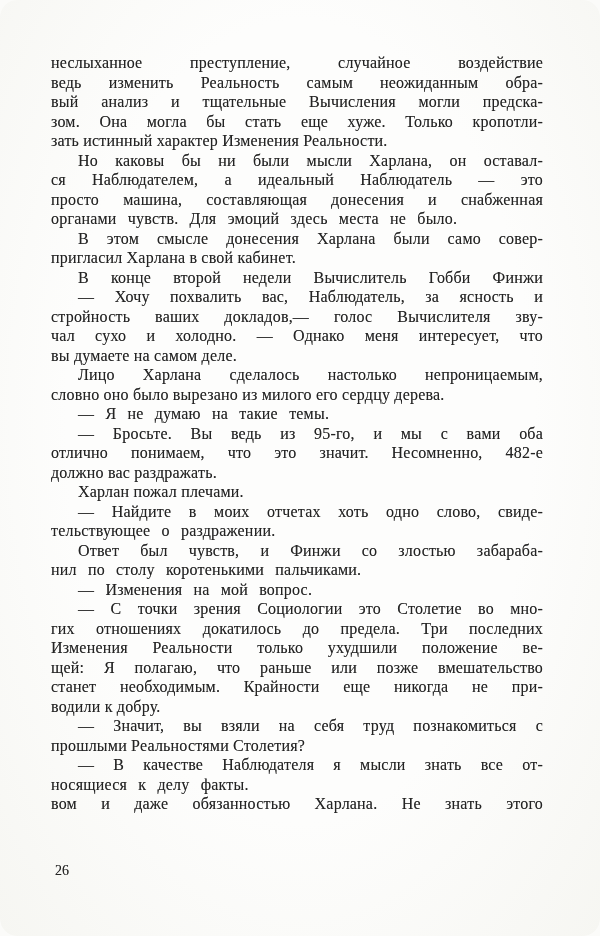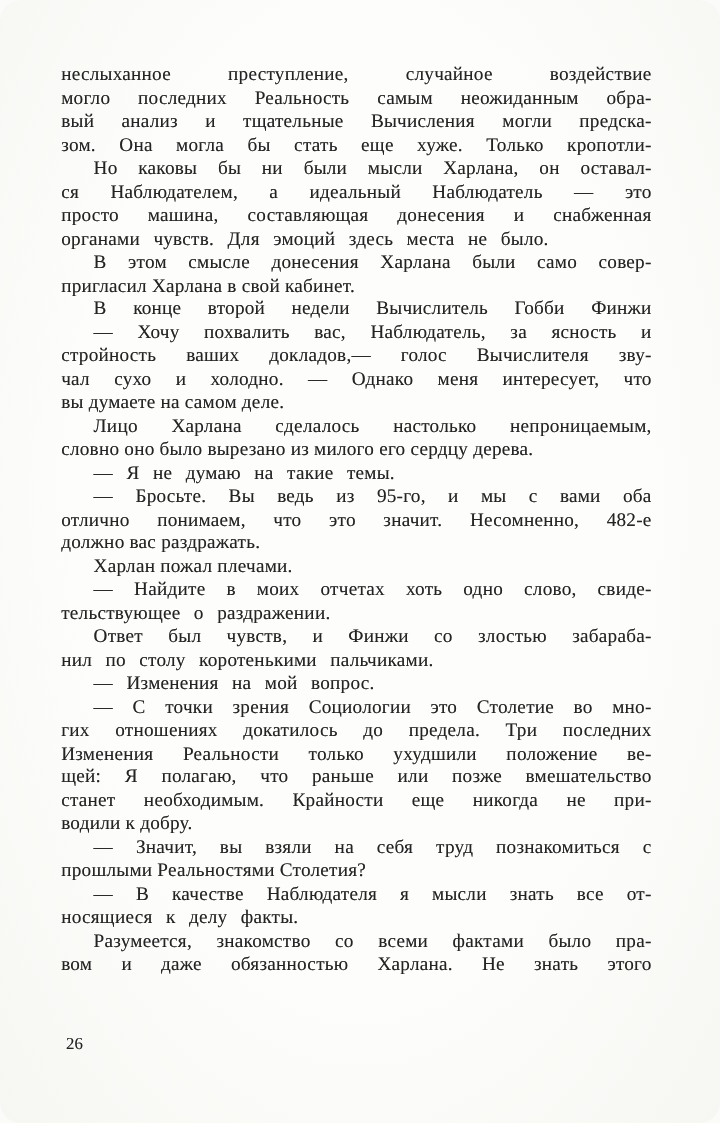--- a/index.html
+++ b/index.html
@@ -47,23 +47,24 @@
     color: var(--ink);
     text-shadow: 0 0 0.5px rgba(20,20,20,0.4);
   }
 </style>
 </head>
 <body>
 
 <div class="page">
   <div class="text-block">
       <div class="line">неслыханное преступление, случайное воздействие</div>
-      <div class="line">могло последних Реальность самым неожиданным обра-</div>
+      <div class="line">ведь изменить Реальность самым неожиданным обра-</div>
       <div class="line">вый анализ и тщательные Вычисления могли предска-</div>
       <div class="line">зом. Она могла бы стать еще хуже. Только кропотли-</div>
+      <div class="line last">зать истинный характер Изменения Реальности.</div>
       <div class="line indent">Но каковы бы ни были мысли Харлана, он оставал-</div>
       <div class="line">ся Наблюдателем, а идеальный Наблюдатель — это</div>
       <div class="line">просто машина, составляющая донесения и снабженная</div>
       <div class="line last spread">органами чувств. Для эмоций здесь места не было.</div>
       <div class="line indent">В этом смысле донесения Харлана были само совер-</div>
       <div class="line last">пригласил Харлана в свой кабинет.</div>
       <div class="line indent">В конце второй недели Вычислитель Гобби Финжи</div>
       <div class="line indent">— Хочу похвалить вас, Наблюдатель, за ясность и</div>
       <div class="line">стройность ваших докладов,— голос Вычислителя зву-</div>
       <div class="line">чал сухо и холодно. — Однако меня интересует, что</div>
@@ -83,17 +84,16 @@
       <div class="line indent">— С точки зрения Социологии это Столетие во мно-</div>
       <div class="line">гих отношениях докатилось до предела. Три последних</div>
       <div class="line">Изменения Реальности только ухудшили положение ве-</div>
       <div class="line">щей: Я полагаю, что раньше или позже вмешательство</div>
       <div class="line">станет необходимым. Крайности еще никогда не при-</div>
       <div class="line last">водили к добру.</div>
       <div class="line indent">— Значит, вы взяли на себя труд познакомиться с</div>
       <div class="line last">прошлыми Реальностями Столетия?</div>
       <div class="line indent">— В качестве Наблюдателя я мысли знать все от-</div>
       <div class="line last spread">носящиеся к делу факты.</div>
-      <div class="line indent">Разумеется, знакомство со всеми фактами было пра-</div>
       <div class="line">вом и даже обязанностью Харлана. Не знать этого</div>
     </div>
   <div class="page-number">26</div>
 </div>
 
 </body></html>

